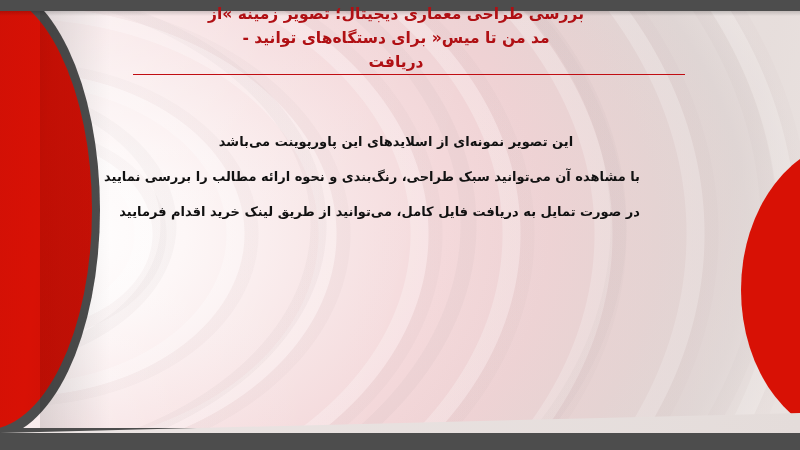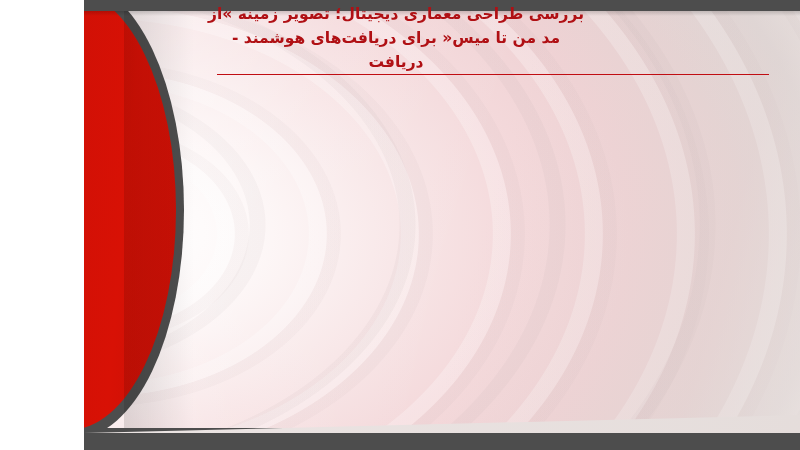--- a/index.html
+++ b/index.html
@@ -3,21 +3,21 @@
 <meta charset="utf-8">
 <style>
   html, body {
     margin: 0;
     padding: 0;
     background: #ffffff;
   }
 
   .slide {
     position: relative;
-    width: 716px;
+    width: 800px;
     height: 450px;
     overflow: hidden;
     background: #efe7e7;
     font-family: "DejaVu Sans", "Liberation Sans", sans-serif;
   }
 
   
   .bg-base {
     position: absolute;
     inset: 0;
@@ -194,20 +194,25 @@
   <div class="left-inner-shadow"></div>
 
   <div class="top-bar"></div>
   <div class="top-shadow"></div>
 
   <div class="bottom-bar"></div>
   <div class="bottom-slant"></div>
 
   <div class="title-block">
     <span class="title-line l1">بررسی طراحی معماری دیجیتال؛ تصویر زمینه »از</span>
-    <span class="title-line l2">مد من تا میس« برای دریافت‌های هوشمند -</span>
+    <span class="title-line l2">مد من تا میس« برای دستگاه‌های توانید -</span>
     <span class="title-line l3">دریافت</span>
   </div>
 
   <div class="title-rule"></div>
 
+  <div class="body-block">
+    <span class="body-line">این تصویر نمونه‌ای از اسلایدهای این پاورپوینت می‌باشد</span>
+    <span class="body-line">با مشاهده آن می‌توانید سبک طراحی، رنگ‌بندی و نحوه ارائه مطالب را بررسی نمایید</span>
+    <span class="body-line">در صورت تمایل به دریافت فایل کامل، می‌توانید از طریق لینک خرید اقدام فرمایید</span>
+  </div>
 
 </div>
 
 </body></html>

